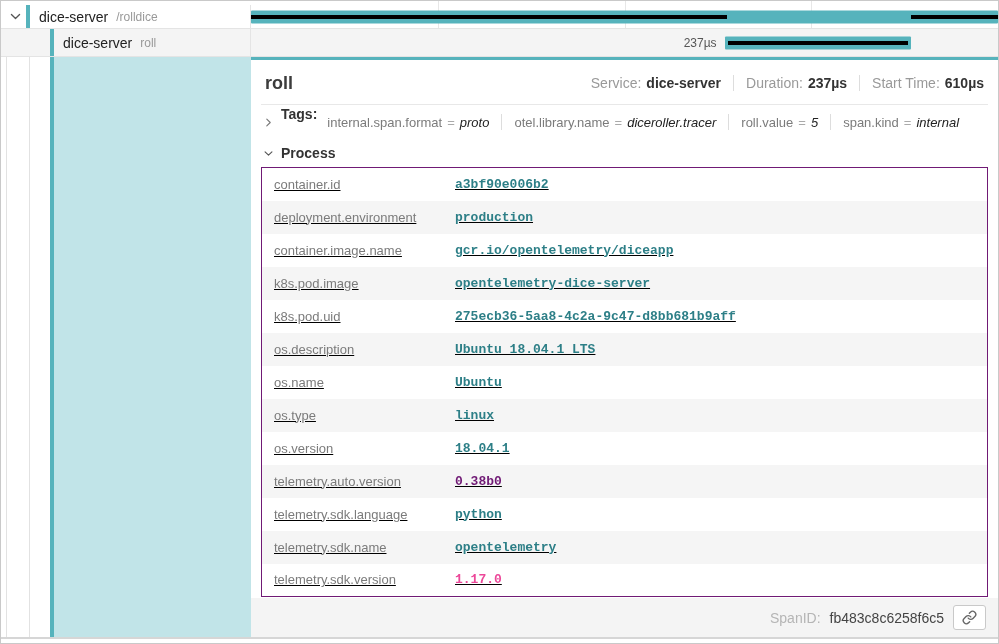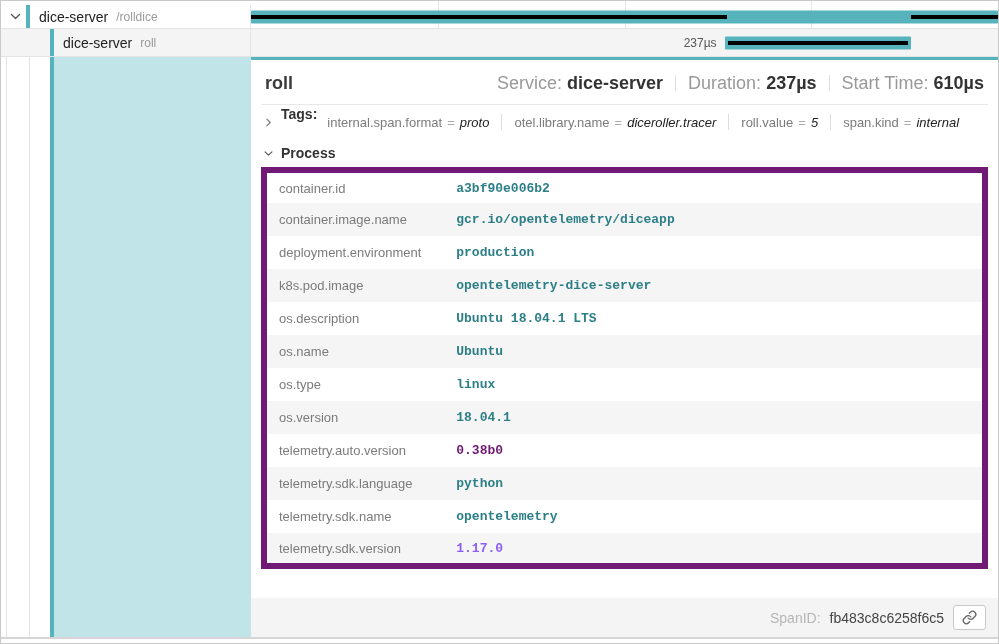--- a/index.html
+++ b/index.html
@@ -60,37 +60,37 @@
   .detail {
     flex:1; background:#fff; padding:0 10px;
     display:flex; flex-direction:column; position:relative;
   }
 
   .detail-header {
     display:flex; align-items:center; justify-content:space-between;
     padding:12px 4px 10px 4px; border-bottom:1px solid #e8e8e8;
   }
   .span-title { font-size:18px; font-weight:700; color:#3c3c3c; line-height:22px; }
-  .stats { display:flex; align-items:center; font-size:18px; white-space:nowrap; }
+  .stats { display:flex; align-items:center; font-size:14px; white-space:nowrap; }
   .stat-label { color:#999; margin-right:5px; }
   .stat-value { font-weight:700; color:#333; }
   .stat-div { width:1px; height:16px; background:#ddd; margin:0 12px; }
 
   .tags-row { display:flex; align-items:center; height:34px; font-size:13px; padding:0 2px; cursor:pointer; }
   .tags-label { font-weight:700; font-size:14px; color:#333; margin:0 10px 17px 7px; }
   .tag-item { display:flex; align-items:center; white-space:nowrap; }
   .tag-key { color:#7b7b7b; }
   .tag-eq { color:#aaa; margin:0 5px; }
   .tag-val { color:#222;font-style:italic; }
   .tag-div { width:1px; height:16px; background:#ddd; margin:0 12px; }
 
   .process-header { display:flex; align-items:center; height:28px; padding:0 2px; cursor:pointer; }
   .process-label { font-weight:700; font-size:14px; color:#333; margin-left:7px; }
 
-  table.kv { width:100%; border-collapse:collapse; border:6px solid #701a75; font-size:13px; }
+  table.kv { width:100%; border-collapse:collapse; border:1px solid #701a75; font-size:13px;text-decoration:underline; }
   table.kv tr:nth-child(even) { background:#f5f5f5; }
   table.kv td { height:33px; padding:0 12px; vertical-align:middle; }
   td.k { width:25%; color:#7b7b7b; }
   td.v { font-family:"Liberation Mono","DejaVu Sans Mono",monospace; font-weight:700; font-size:13px; }
 
   .detail-footer {
     margin:auto -10px 0 -10px; height:39px; flex:none;
     display:flex; align-items:center; justify-content:flex-end;
     padding:0 12px; gap:9px;
   }
@@ -227,32 +227,36 @@
         <span class="process-label">Process</span>
       </div>
 
       <table class="kv">
         <tbody>
             <tr>
     <td class="k">container.id</td>
     <td class="v" style="color: rgb(45, 127, 135);">a3bf90e006b2</td>
   </tr>
             <tr>
+    <td class="k">deployment.environment</td>
+    <td class="v" style="color: rgb(45, 127, 135);">production</td>
+  </tr>
+            <tr>
     <td class="k">container.image.name</td>
     <td class="v" style="color: rgb(45, 127, 135);">gcr.io/opentelemetry/diceapp</td>
   </tr>
             <tr>
-    <td class="k">deployment.environment</td>
-    <td class="v" style="color: rgb(45, 127, 135);">production</td>
-  </tr>
-            <tr>
     <td class="k">k8s.pod.image</td>
     <td class="v" style="color: rgb(45, 127, 135);">opentelemetry-dice-server</td>
   </tr>
             <tr>
+    <td class="k">k8s.pod.uid</td>
+    <td class="v" style="color: rgb(45, 127, 135);">275ecb36-5aa8-4c2a-9c47-d8bb681b9aff</td>
+  </tr>
+            <tr>
     <td class="k">os.description</td>
     <td class="v" style="color: rgb(45, 127, 135);">Ubuntu 18.04.1 LTS</td>
   </tr>
             <tr>
     <td class="k">os.name</td>
     <td class="v" style="color: rgb(45, 127, 135);">Ubuntu</td>
   </tr>
             <tr>
     <td class="k">os.type</td>
     <td class="v" style="color: rgb(45, 127, 135);">linux</td>
@@ -268,21 +272,21 @@
             <tr>
     <td class="k">telemetry.sdk.language</td>
     <td class="v" style="color: rgb(45, 127, 135);">python</td>
   </tr>
             <tr>
     <td class="k">telemetry.sdk.name</td>
     <td class="v" style="color: rgb(45, 127, 135);">opentelemetry</td>
   </tr>
             <tr>
     <td class="k">telemetry.sdk.version</td>
-    <td class="v" style="color: #8b5cf6;">1.17.0</td>
+    <td class="v" style="color: #ec4899;">1.17.0</td>
   </tr>
           </tbody>
       </table>
 
       <div class="detail-footer" style="background: rgb(244, 244, 244);">
         <span class="spanid-label">SpanID:</span>
         <span class="spanid-value">fb483c8c6258f6c5</span>
         <button class="link-btn">
           <span>
             <svg class="icon-svg" width="15" height="15" viewBox="0 0 24 24">

